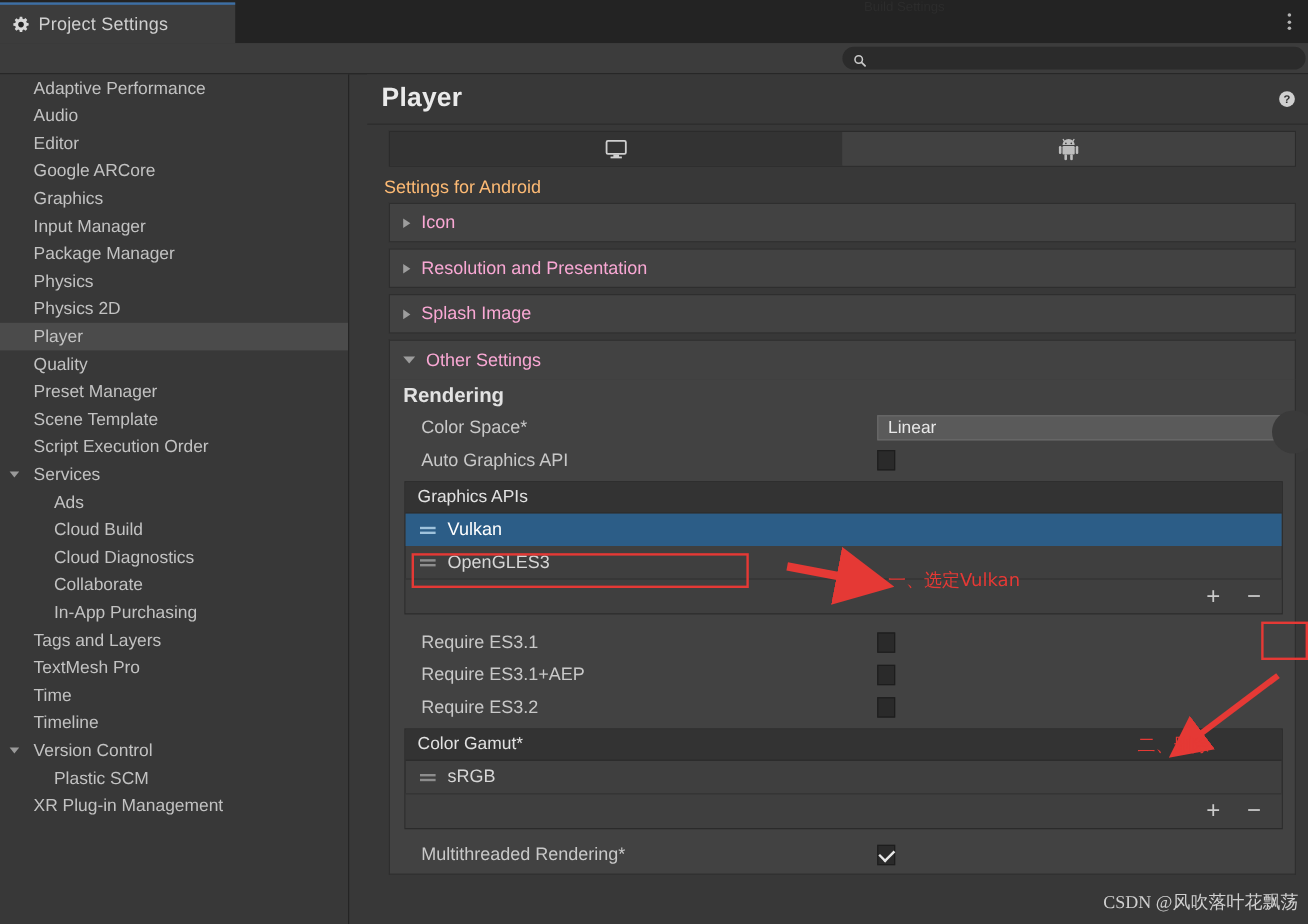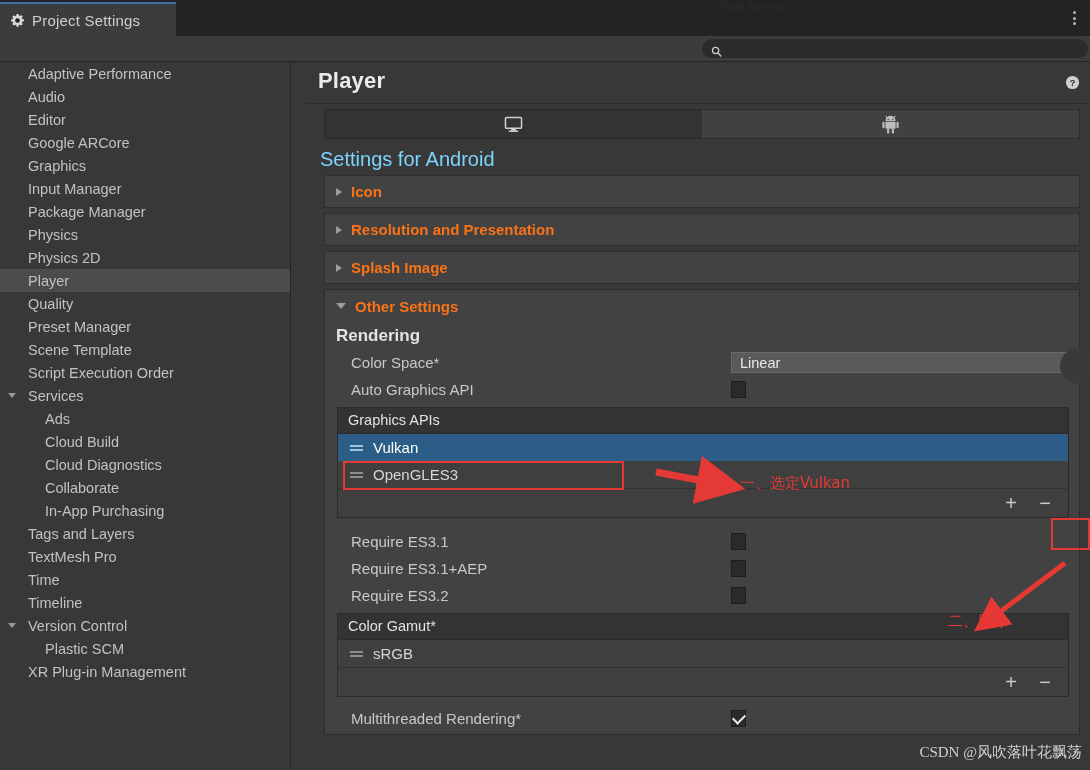--- a/index.html
+++ b/index.html
@@ -11,21 +11,21 @@
     -webkit-font-smoothing: antialiased;
   }
   #app { position: relative; width: 1090px; height: 770px; background: #383838; }
 
   
   .titlebar {
     position: absolute; left: 0; top: 0; width: 1090px; height: 36px;
     background: #232323;
   }
   .tab-active {
-    position: absolute; left: 0; top: 2px; width: 176px; height: 34px;
+    position: absolute; left: 0; top: 2px; width: 196px; height: 34px;
     background: #3c3c3c;
     border-top: 2px solid #3d6fa5;
     display: flex; align-items: center; padding-left: 10px; gap: 7px; text-align: center;
   }
   .tab-active .tab-label {
     color: #cfcfcf; font-size: 15px; letter-spacing: .2px;
   }
   .gear { width: 15px; height: 15px; position: relative; flex: none; }
   .gear svg { display: block; }
   .ghost-tab {
@@ -108,38 +108,38 @@
     display: flex; border: 1px solid #2b2b2b; background: #414141;
   }
   .plat-tab {
     flex: 1; display: flex; align-items: center; justify-content: center;
     background: #414141;
   }
   .plat-tab.active { background: #333333; }
   .plat-tab svg { display: block; }
 
   .settings-for {
-    margin: 9px 0 4px 14px; color: #7dd3fc; font-size: 20px;
+    margin: 9px 0 4px 14px; color: #fdba74; font-size: 15px;
   }
 
   
   .foldout {
     margin: 0 10px 5px 18px; height: 33px; background: #424242;
     border: 1px solid #2e2e2e; display: flex; align-items: center;
     padding-left: 11px; gap: 9px;
   }
   .foldout .arrow {
     width: 0; height: 0; border-left: 6px solid #9d9d9d;
     border-top: 4.5px solid transparent; border-bottom: 4.5px solid transparent;
   }
   .foldout .arrow.down {
     border-left: 5.5px solid transparent; border-right: 5.5px solid transparent;
     border-top: 6px solid #9d9d9d; border-bottom: none;
   }
-  .foldout .fold-label { color: #f97316; font-size: 15px; font-weight: bold; }
+  .foldout .fold-label { color: #f9a8d4; font-size: 15px; font-weight: normal; }
   .foldout.open { border-bottom: none; margin-bottom: 0; }
 
   .section-body { margin: 0 10px 0 18px; background: #424242; border: 1px solid #2e2e2e; border-top: none; padding-bottom: 2px; }
 
   .subhead { color: #e2e2e2; font-size: 17px; font-weight: bold; padding: 4px 0 3px 11px; }
 
   .prop-row {
     display: flex; align-items: center; height: 27px; padding-left: 26px;
   }
   .prop-label { color: #c8c8c8; font-size: 15px; width: 380px; }

